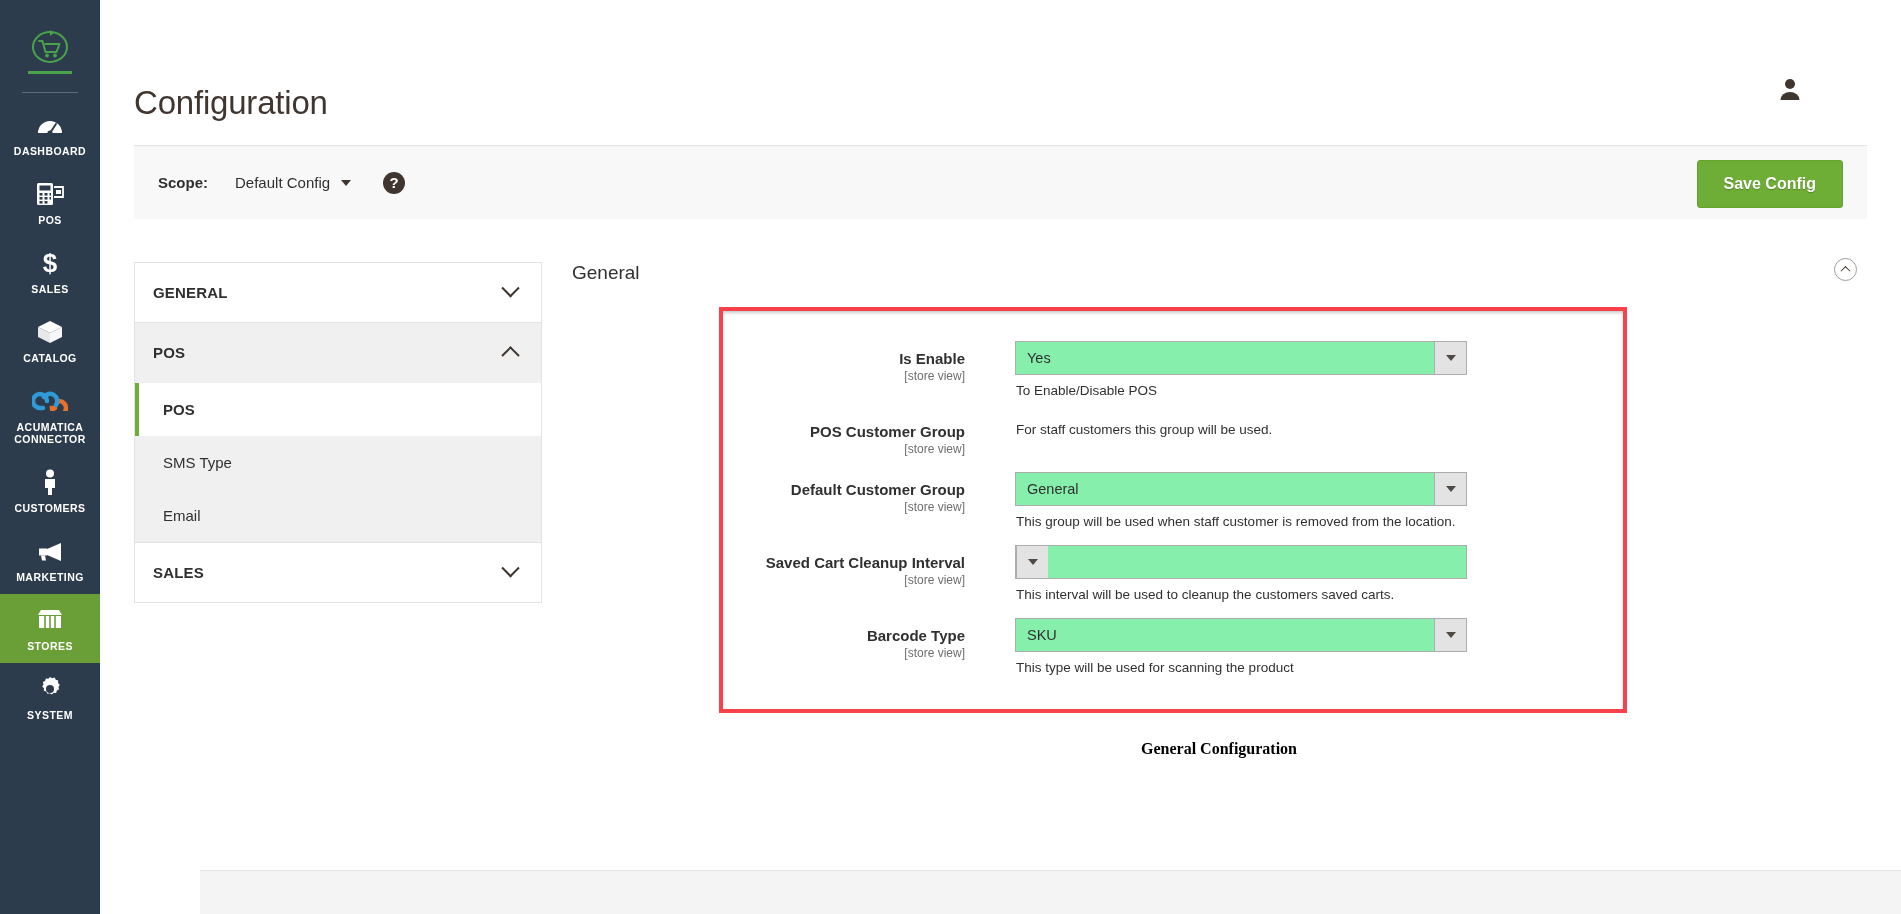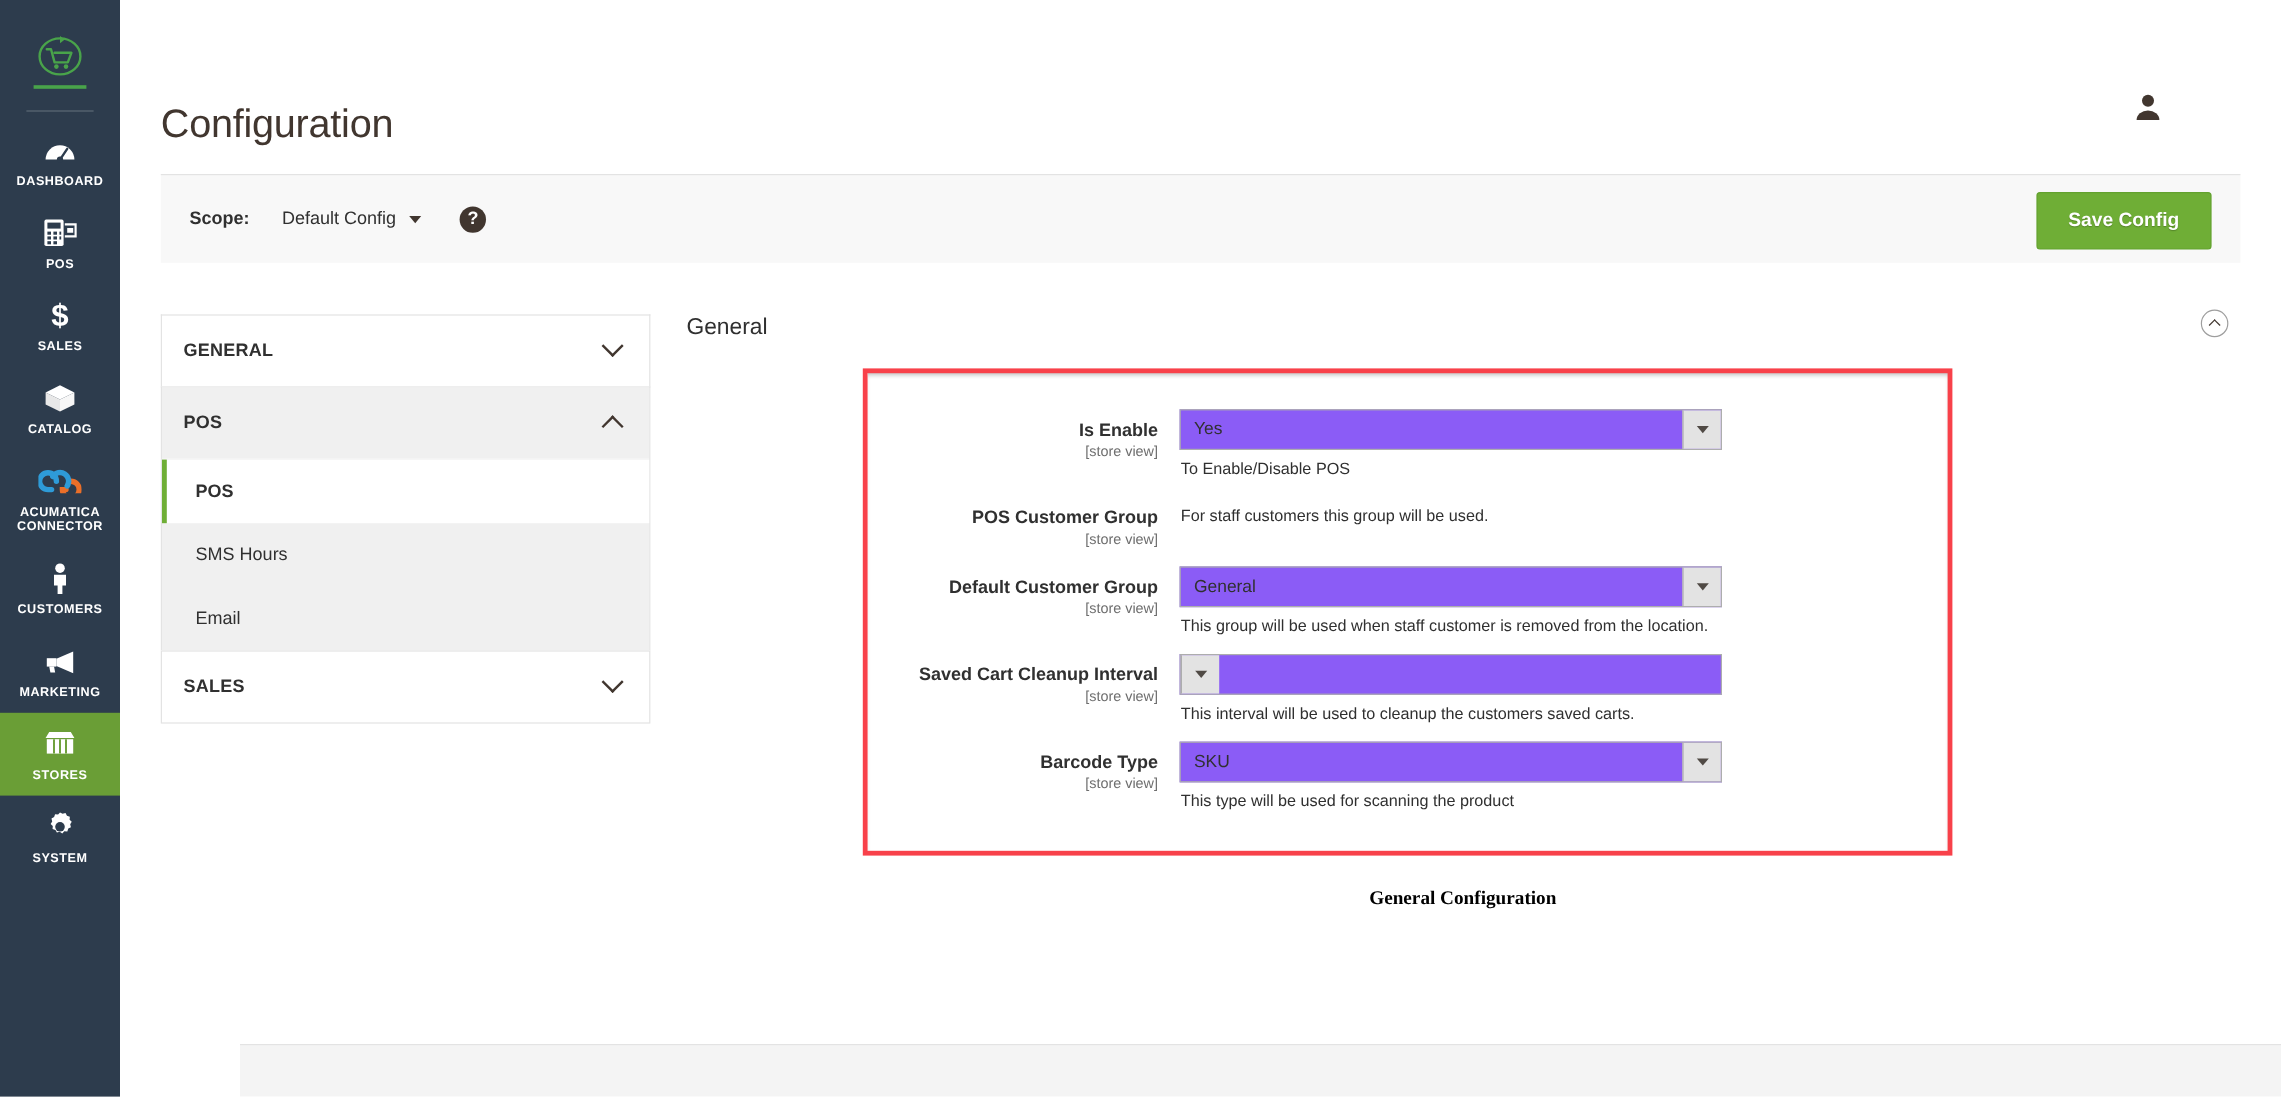--- a/index.html
+++ b/index.html
@@ -177,41 +177,41 @@
   .redbox {
     position: relative;
     margin-left: 148px;
     margin-right: 240px;
     border: 4px solid #f8414a;
     background: #ffffff;
     box-shadow: inset 0 3px 4px -2px rgba(0,0,0,.30);
     padding: 30px 0 31px 0;
   }
 
-  .field-row { display: flex; margin-bottom: 3px; }
+  .field-row { display: flex; margin-bottom: 3px; gap: 32px; }
   .field-row + .field-row { margin-top: 16px; }
   .field-label {
     width: 260px; flex: 0 0 260px;
     text-align: right;
     padding-right: 18px; padding-top: 8px;
   }
   .field-label .lbl {
     display: block;
     font-size: 15px; font-weight: bold; color: #303030; line-height: 19px;
   }
   .field-label .scope-note {
     display: block;
     font-size: 12px; color: #6e6e6e; font-weight: normal; margin-top: 1px;
   }
   .field-control { flex: 0 0 auto; }
   .select-box {
     width: 452px;
     height: 34px;
     border: 1px solid #adadad;
-    background: #8b5cf6;
+    background: #86efac;
     display: flex; align-items: stretch;
     cursor: pointer;
   }
   .select-value {
     flex: 1 1 auto;
     display: flex; align-items: center;
     padding-left: 11px;
     font-size: 14.5px; color: #303030;
   }
   .select-arrow {
@@ -412,21 +412,21 @@
         <div class="acc-section open">
           <div class="acc-head">
             <span>POS</span>
             <span class="chev up"></span>
           </div>
           <div class="acc-body">
             <div class="acc-item current">
               <span>POS</span>
             </div>
             <div class="acc-item">
-              <span>SMS Hours</span>
+              <span>SMS Type</span>
             </div>
             <div class="acc-item">
               <span>Email</span>
             </div>
           </div>
         </div>
 
         <div class="acc-section">
           <div class="acc-head">
             <span>SALES</span>

